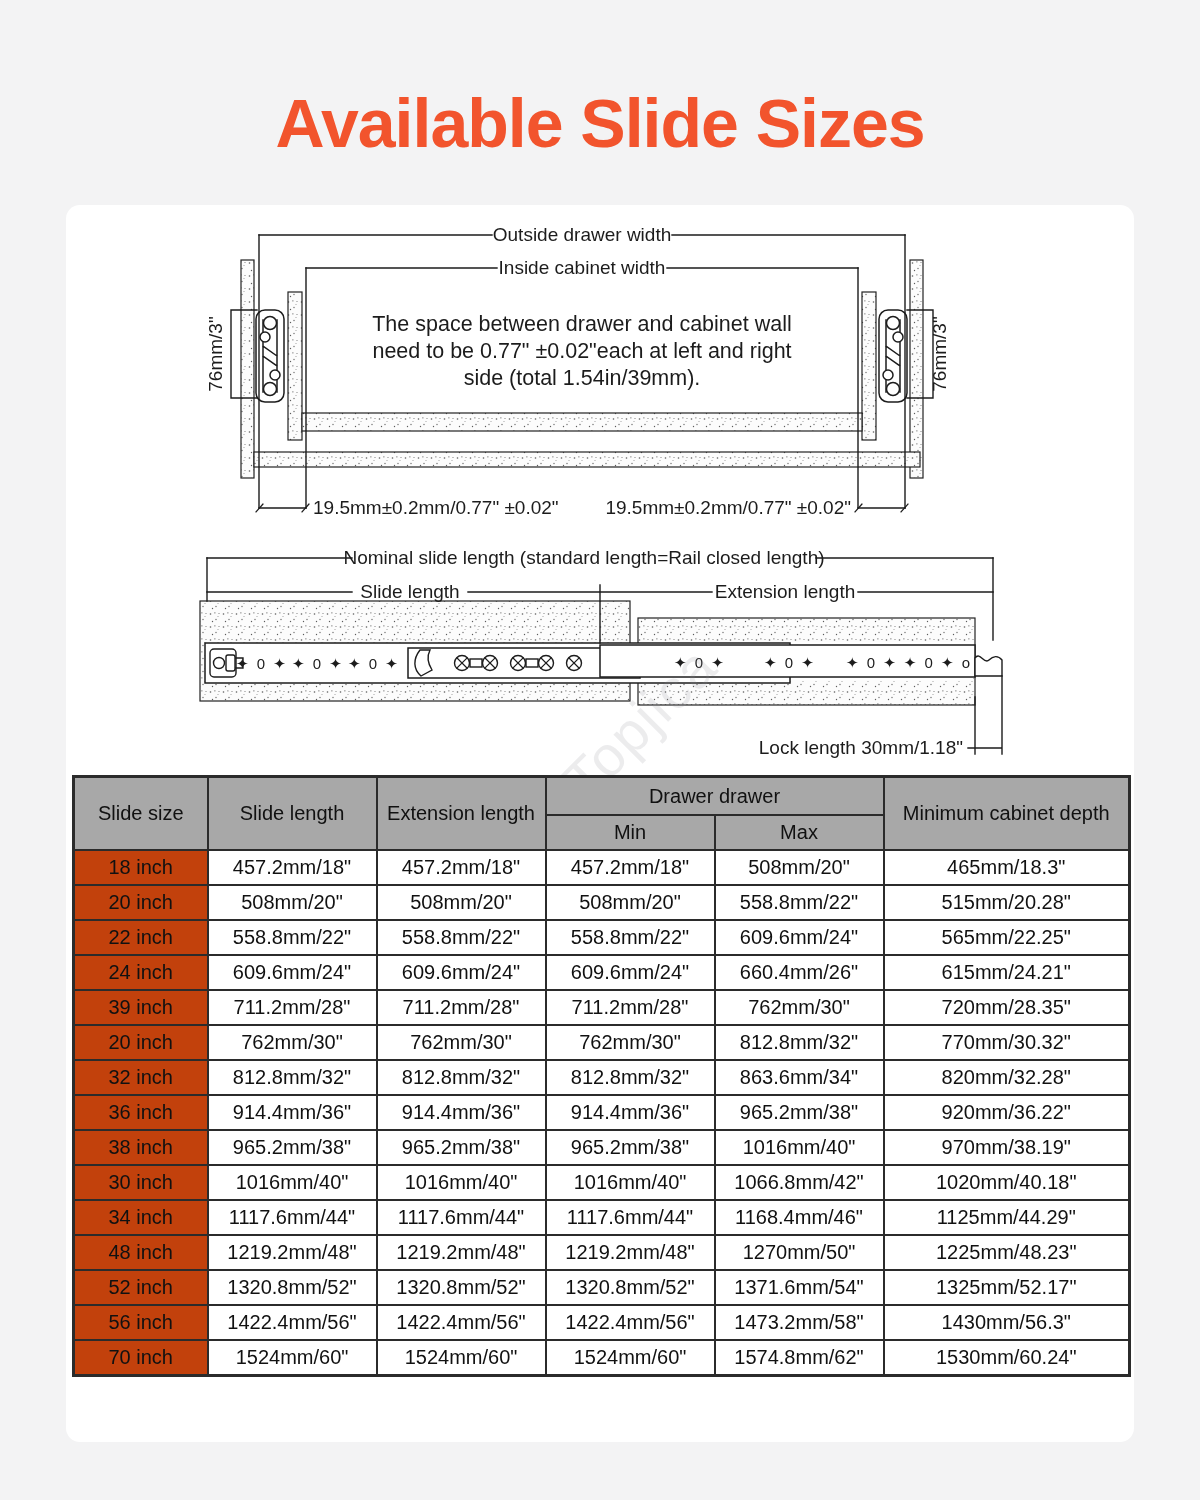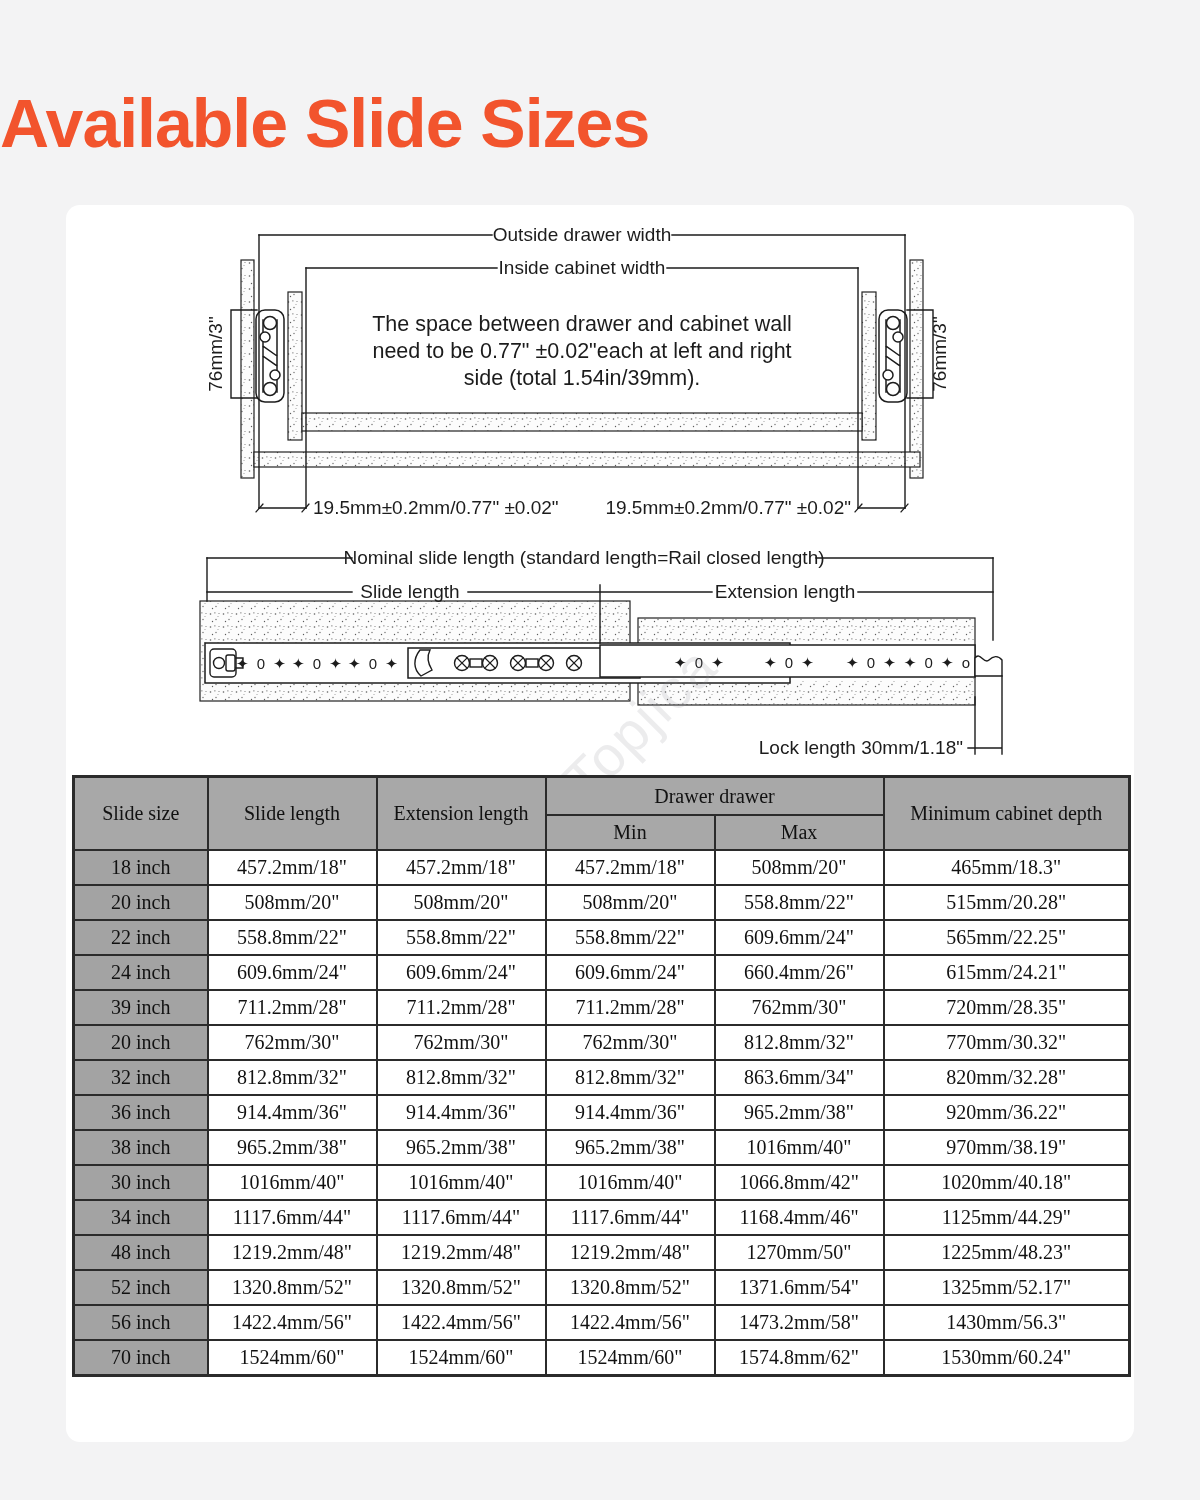--- a/index.html
+++ b/index.html
@@ -1,48 +1,48 @@
 <!DOCTYPE html>
 <html><head>
 <meta charset="utf-8">
 <style>
   html,body{margin:0;padding:0;}
   body{
     width:1200px;height:1500px;position:relative;overflow:hidden;
     background:#f3f3f4;font-family:"Liberation Sans",sans-serif;color:#1c1c1c;
   }
   .page-title{
-    position:absolute;left:0;top:84px;width:1200px;
+    position:absolute;left:0;top:84px;width:1200px;text-align:center;
     font-size:68px;font-weight:bold;letter-spacing:-1px;color:#F2542D;margin:0;
   }
   .panel{
     position:absolute;left:66px;top:205px;width:1068px;height:1237px;
     background:#ffffff;border-radius:14px;
   }
   .diagrams-svg{position:absolute;left:62px;top:150px;}
   .watermark{
     position:absolute;left:470px;top:690px;width:340px;text-align:center;
     transform:rotate(-45deg);font-size:56px;letter-spacing:2px;
     color:#8d8d96;opacity:.16;pointer-events:none;
   }
   table.spec{
     position:absolute;left:72px;top:775px;width:1056px;height:440px;
     border-collapse:collapse;table-layout:fixed;
-    font-size:20px;color:#111;font-family:Liberation Serif, serif;
+    font-size:20px;color:#111;
   }
   table.spec th,table.spec td{
     border:2px solid #2b2b2b;text-align:center;vertical-align:middle;
     padding:0;font-weight:normal;overflow:hidden;white-space:nowrap;
   }
   table.spec{border:3px solid #2b2b2b;}
   table.spec thead th{background:#a8a8a8;}
   table.spec thead tr.h1 th{height:36px;}
   table.spec thead tr.h2 th{height:33px;}
   table.spec tbody td{height:33px;background:#ffffff;}
-  table.spec tbody td:first-child{background:#a3a3a3;}
+  table.spec tbody td:first-child{background:#c2410c;}
   svg text{font-family:"Liberation Sans",sans-serif;fill:#1c1c1c;}
 </style>
 </head>
 <body>
 
 <h1 class="page-title">Available Slide Sizes</h1>
 
 <div class="panel"></div>
 
 <svg class="diagrams-svg" width="1076" height="628" viewBox="62 150 1076 628">

